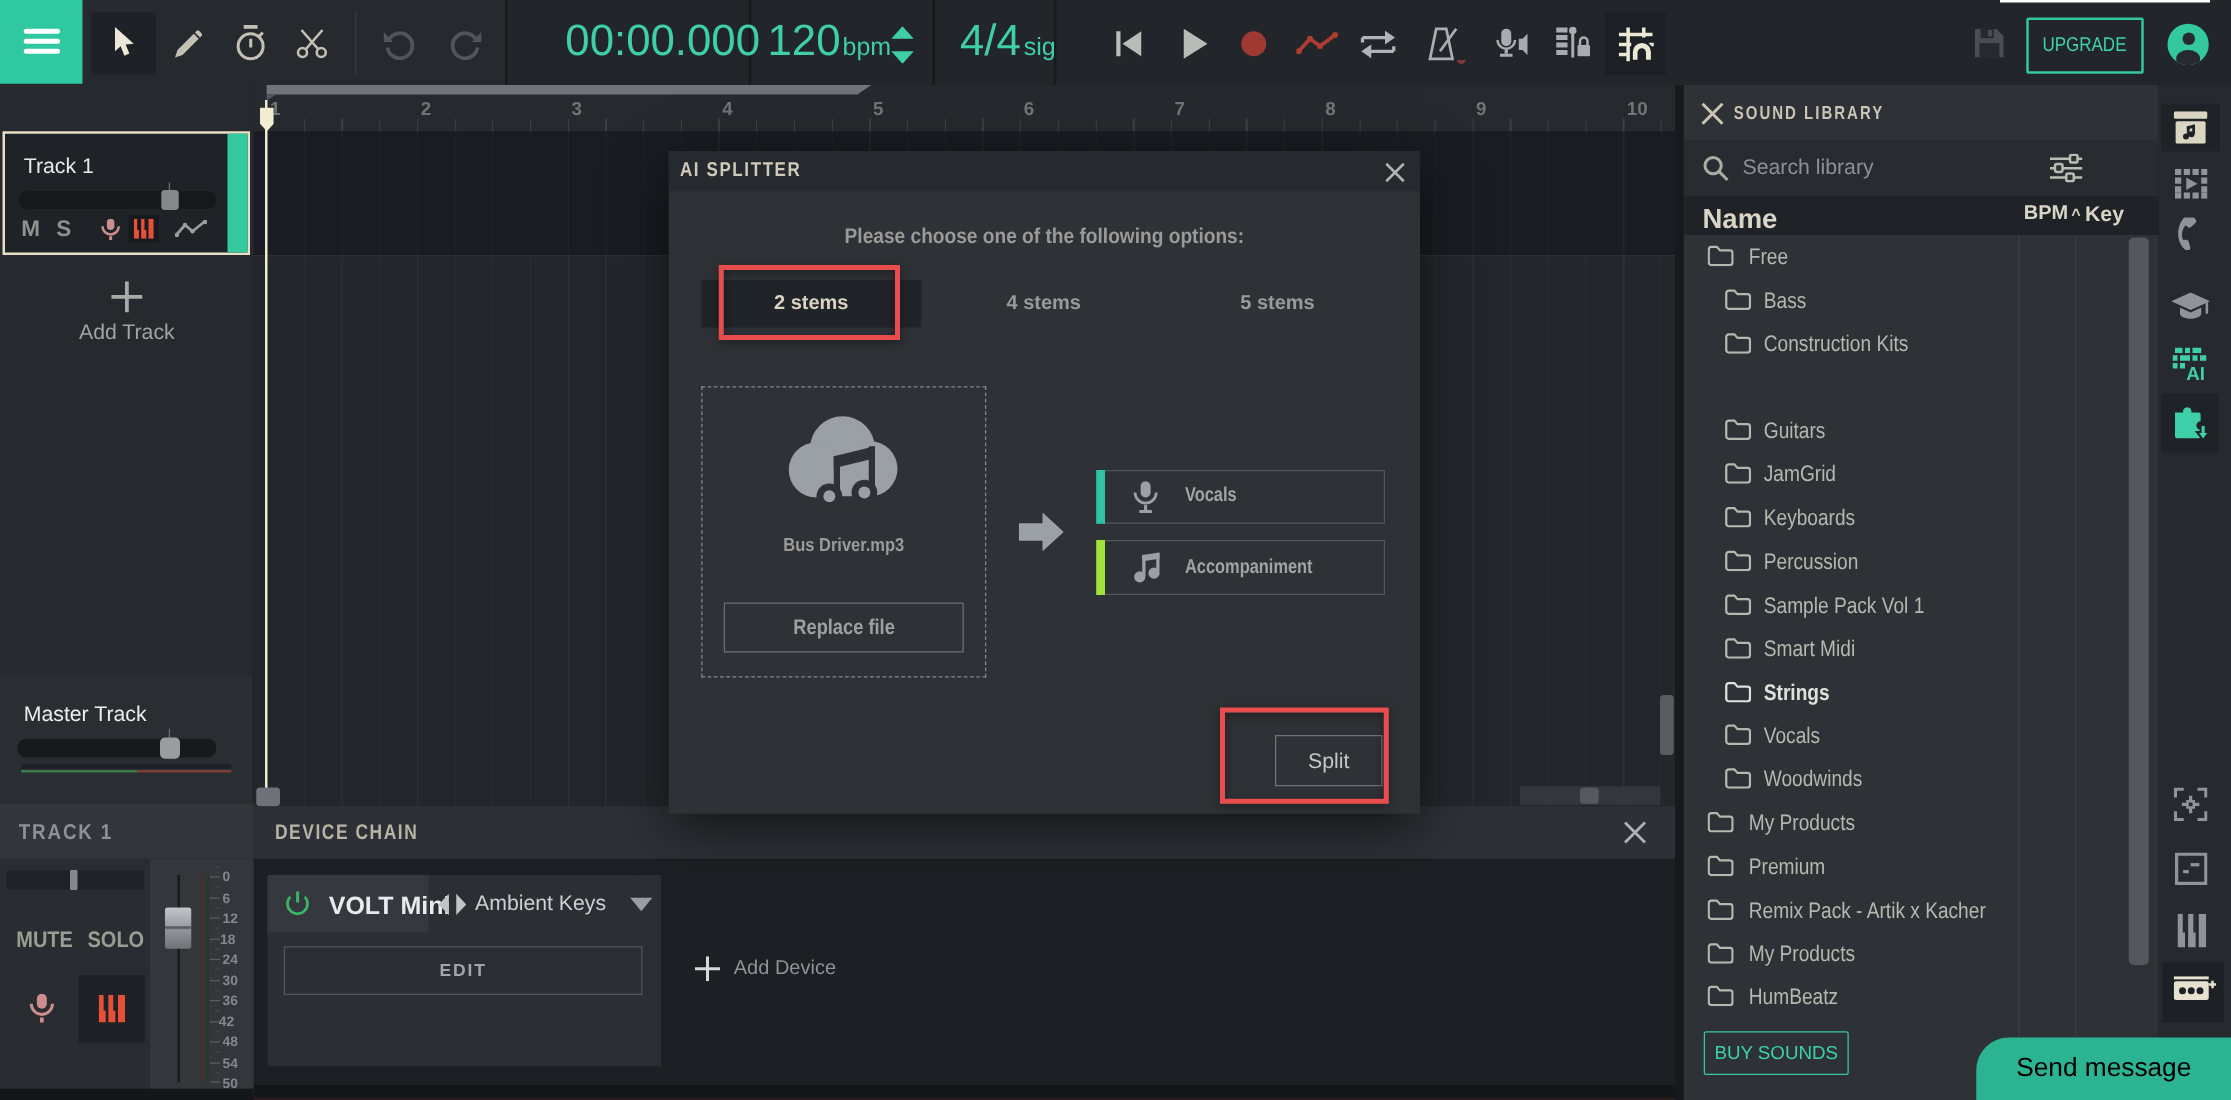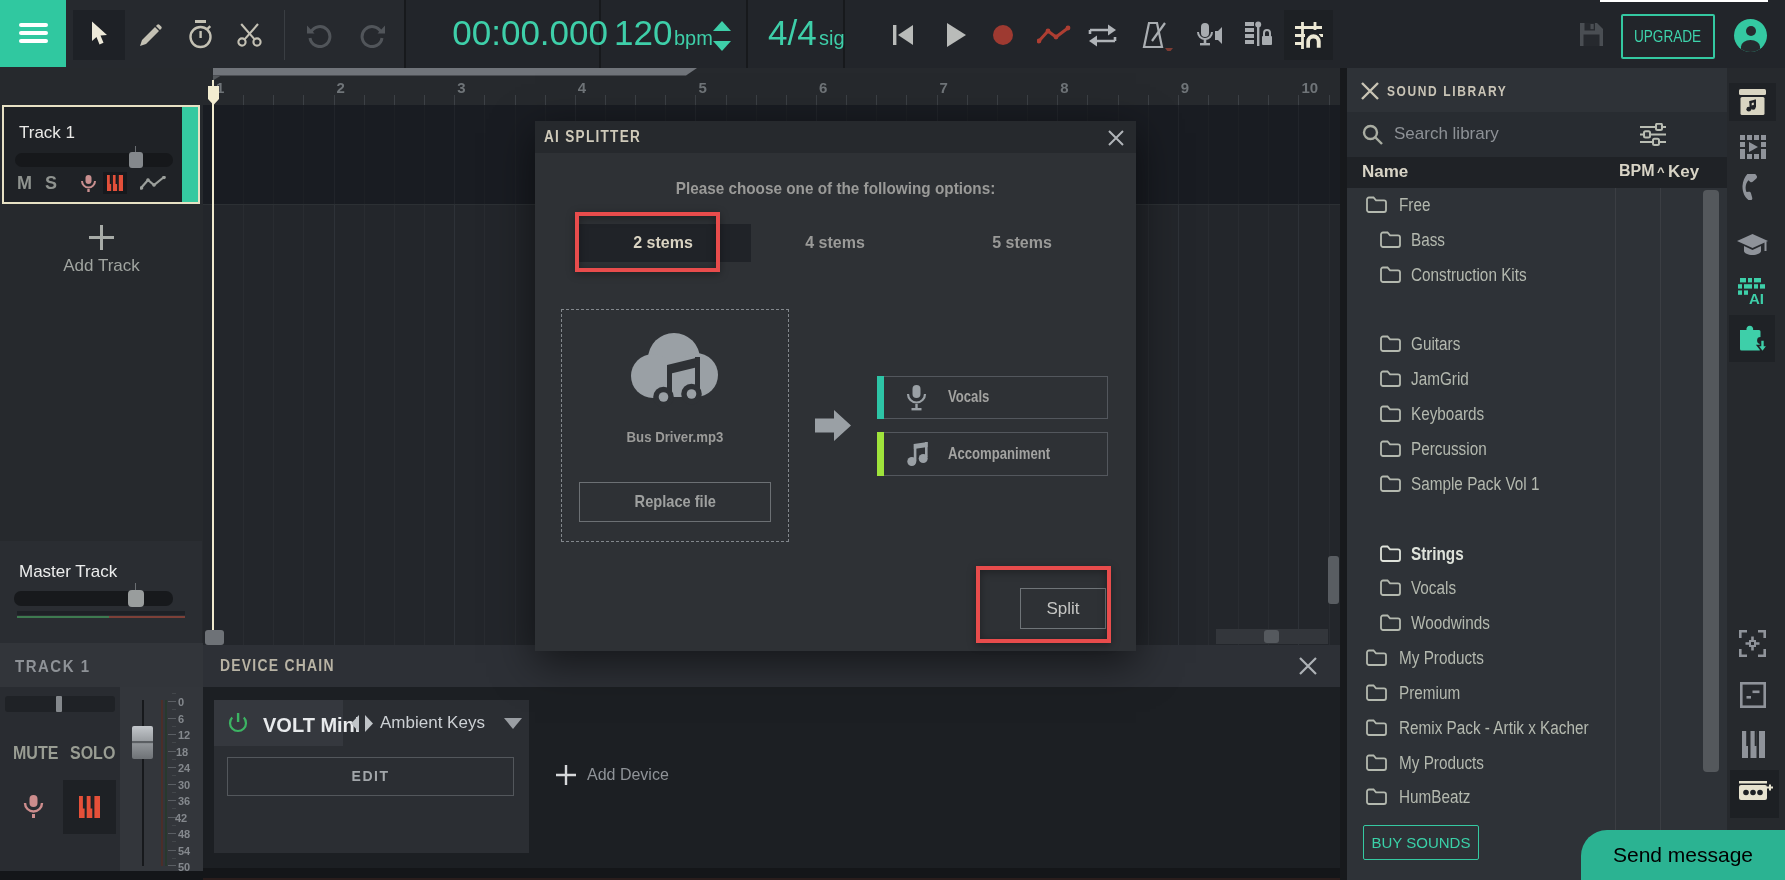--- a/index.html
+++ b/index.html
@@ -372,21 +372,21 @@
       </g>
       <g fill="#2e3237" stroke="#b9bdb3" stroke-width="2">
         <rect x="16" y="0.7" width="6" height="6.3" rx="1.5"></rect>
         <rect x="4" y="8.2" width="6" height="6.3" rx="1.5"></rect>
         <rect x="13" y="15.7" width="6" height="6.3" rx="1.5"></rect>
       </g>
     </svg>
   </div>
 
   <div class="abs" style="left:0;top:89px;width:380px;height:31px;background:#1f2226;">
-    <div class="abs" style="left:15px;top:5px;font-size:17px;font-weight:bold;color:#d8d4c6;">Name</div>
+    <div class="abs" style="left:15px;top:5px;font-size:22px;font-weight:bold;color:#d8d4c6;">Name</div>
     <div class="abs" style="left:272px;top:5px;font-size:16px;font-weight:bold;color:#d8d4c6;">BPM</div>
     <div class="abs" style="left:310px;top:7px;font-size:13px;font-weight:bold;color:#d8d4c6;">^</div>
     <div class="abs" style="left:321px;top:5px;font-size:17px;font-weight:bold;color:#d8d4c6;">Key</div>
   </div>
 
   <div class="abs" style="left:268px;top:120px;width:1px;height:657px;background:#3b3e43;"></div>
   <div class="abs" style="left:313px;top:120px;width:1px;height:657px;background:#3b3e43;"></div>
 
   <div class="lrow l1" style="top:120px;">
       <svg class="fold" width="21" height="17" viewBox="0 0 21 17">
@@ -428,20 +428,26 @@
       <svg class="fold" width="21" height="17" viewBox="0 0 21 17">
         <path d="M1 3.5 a2 2 0 0 1 2-2 h4.5 l2.5 2.8 h8 a2 2 0 0 1 2 2 V14 a2 2 0 0 1 -2 2 H3 a2 2 0 0 1 -2-2 Z" fill="none" stroke="#b4b9af" stroke-width="1.8"></path>
       </svg>
       <div class="txt">Percussion</div>
     </div>
   <div class="lrow l2" style="top:398.8px;">
       <svg class="fold" width="21" height="17" viewBox="0 0 21 17">
         <path d="M1 3.5 a2 2 0 0 1 2-2 h4.5 l2.5 2.8 h8 a2 2 0 0 1 2 2 V14 a2 2 0 0 1 -2 2 H3 a2 2 0 0 1 -2-2 Z" fill="none" stroke="#b4b9af" stroke-width="1.8"></path>
       </svg>
       <div class="txt">Sample Pack Vol 1</div>
+    </div>
+  <div class="lrow l2" style="top:433.65px;">
+      <svg class="fold" width="21" height="17" viewBox="0 0 21 17">
+        <path d="M1 3.5 a2 2 0 0 1 2-2 h4.5 l2.5 2.8 h8 a2 2 0 0 1 2 2 V14 a2 2 0 0 1 -2 2 H3 a2 2 0 0 1 -2-2 Z" fill="none" stroke="#b4b9af" stroke-width="1.8"></path>
+      </svg>
+      <div class="txt">Smart Midi</div>
     </div>
   <div class="lrow l2" style="top:468.5px;">
       <svg class="fold" width="21" height="17" viewBox="0 0 21 17">
         <path d="M1 3.5 a2 2 0 0 1 2-2 h4.5 l2.5 2.8 h8 a2 2 0 0 1 2 2 V14 a2 2 0 0 1 -2 2 H3 a2 2 0 0 1 -2-2 Z" fill="none" stroke="#dee2da" stroke-width="1.8"></path>
       </svg>
       <div class="txt" style="color:#dee2da;font-weight:bold;">Strings</div>
     </div>
   <div class="lrow l2" style="top:503.35px;">
       <svg class="fold" width="21" height="17" viewBox="0 0 21 17">
         <path d="M1 3.5 a2 2 0 0 1 2-2 h4.5 l2.5 2.8 h8 a2 2 0 0 1 2 2 V14 a2 2 0 0 1 -2 2 H3 a2 2 0 0 1 -2-2 Z" fill="none" stroke="#b4b9af" stroke-width="1.8"></path>
@@ -596,21 +602,21 @@
 <div class="abs" id="modal" style="left:535px;top:121px;width:601px;height:530px;background:#2e3135;box-shadow:0 12px 40px rgba(0,0,0,0.55);">
 
   <div class="abs" style="left:0;top:0;width:601px;height:32px;background:#26292d;">
     <div class="abs" style="left:9px;top:7px;font-size:16px;font-weight:bold;letter-spacing:1.5px;color:#cfcaba;transform:scaleX(0.85);transform-origin:left center;">AI SPLITTER</div>
     <svg class="abs" style="left:573px;top:9px;" width="16" height="16" viewBox="0 0 16 16">
       <path d="M1 1 L15 15 M15 1 L1 15" stroke="#b0b4b8" stroke-width="2"></path>
     </svg>
   </div>
   <div class="abs" style="left:0;top:58px;width:601px;text-align:center;font-size:17px;font-weight:bold;color:#9a9a98;transform:scaleX(0.9);">Please choose one of the following options:</div>
 
-  <div class="abs" style="left:40px;top:103px;width:176px;height:38px;background:#202328;text-align:center;line-height:38px;font-size:16px;font-weight:bold;color:#d9d3c2;">2 stems</div>
+  <div class="abs" style="left:26px;top:103px;width:176px;height:38px;background:#202328;text-align:center;line-height:38px;font-size:16px;font-weight:bold;color:#d9d3c2;">2 stems</div>
   <div class="abs" style="left:224px;top:103px;width:152px;height:38px;text-align:center;line-height:38px;font-size:16px;font-weight:bold;color:#9a9a98;">4 stems</div>
   <div class="abs" style="left:411px;top:103px;width:152px;height:38px;text-align:center;line-height:38px;font-size:16px;font-weight:bold;color:#9a9a98;">5 stems</div>
 
   <div class="abs" style="left:26px;top:188px;width:228px;height:233px;border:1px dashed #82878c;"></div>
 
   <svg class="abs" style="left:95px;top:211px;" width="89" height="77" viewBox="0 0 89 77">
     <g fill="#9aa0a5">
       <circle cx="44" cy="27" r="26"></circle>
       <circle cx="23" cy="44" r="22"></circle>
       <circle cx="66" cy="43" r="22"></circle>

